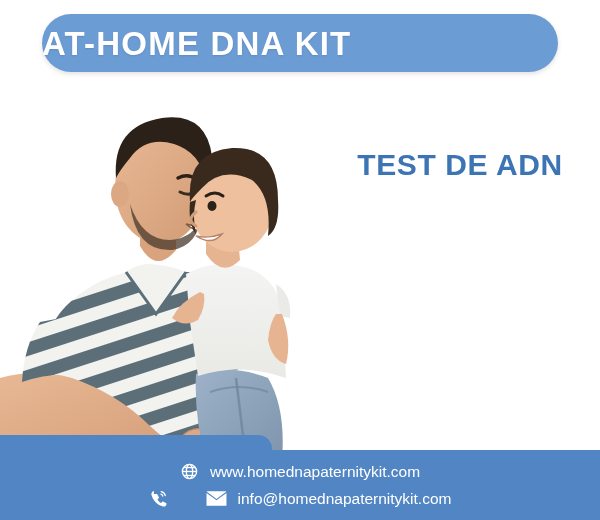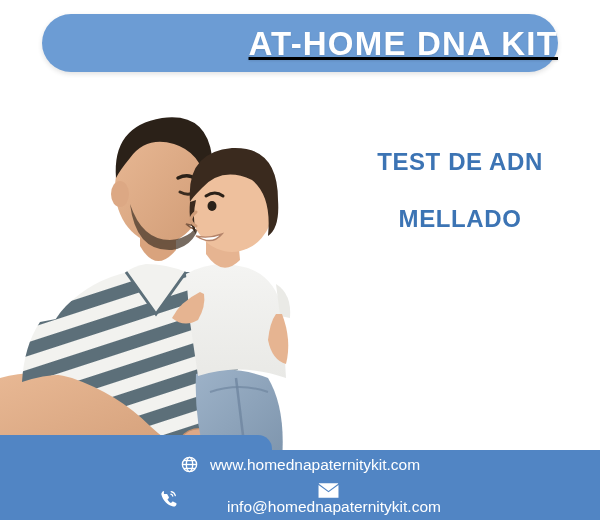--- a/index.html
+++ b/index.html
@@ -16,43 +16,42 @@
     overflow:hidden;
   }
 
   
   .banner{
     position:absolute;
     left:42px;top:14px;
     width:516px;height:58px;
     background:#6c9cd4;
     border-radius:29px;
-    display:flex;align-items:center;justify-content:flex-end;
+    display:flex;align-items:center;justify-content:flex-start;
     box-shadow:0 2px 5px rgba(0,0,0,0.12);
-    text-decoration:underline;
   }
   .banner-text{
     color:#ffffff;
     font-size:33px;
     font-weight:bold;
     letter-spacing:1.2px;
     line-height:1;
     white-space:nowrap;
     text-shadow:0 1px 2px rgba(0,0,0,0.10);
   }
 
   
   .headline{
     position:absolute;
     left:330px;top:150px;
     width:260px;
     text-align:center;
     color:#3c74b4;
     font-weight:bold;
-    font-size:24px;
+    font-size:30px;
     letter-spacing:0.6px;
     line-height:1;
   }
   .headline .ln{margin-bottom:33px;}
   .headline .ln:last-child{margin-bottom:0;}
 
   
   .photo{
     position:absolute;
     left:0px;top:78px;
@@ -84,21 +83,21 @@
     gap:8px;
   }
   .frow{
     display:flex;align-items:center;justify-content:center;
     color:#ffffff;
     font-size:15.5px;
     line-height:1;
     white-space:nowrap;
   }
   .fitem{display:flex;align-items:center;justify-content:center;}
-  .fitem + .fitem{margin-left:38px;flex-direction:column;}
+  .fitem + .fitem{margin-left:38px;}
   .fitem .lbl{margin-left:11px;}
   .ico{display:inline-flex;align-items:center;justify-content:center;}
 </style>
 </head>
 <body>
 
 <div id="poster">
 
   <div class="banner">
     <span class="banner-text">AT-HOME DNA KIT</span>
@@ -190,21 +189,20 @@
       <path d="M196,158 q16,10 26,-2 q-14,5 -26,2 Z" fill="#ffffff" stroke="#b5846a" stroke-width="1.4"></path>
 
       <path d="M200,214 Q180,224 172,240 Q184,250 198,242 Q206,228 204,216 Z" fill="#e6b491"></path>
 
       <path d="M282,236 Q292,262 286,286 Q272,282 268,262 Q270,244 276,236 Z" fill="#e6b491"></path>
     </svg>
   </div>
 
   <div class="headline">
     <div class="ln">TEST DE ADN</div>
-    <div class="ln">MELLADO</div>
   </div>
 
   <div class="footer-step"></div>
   <div class="footer-bar"></div>
 
   <div class="footer-rows">
 
     <div class="frow">
       <span class="fitem">
         <span class="ico">

